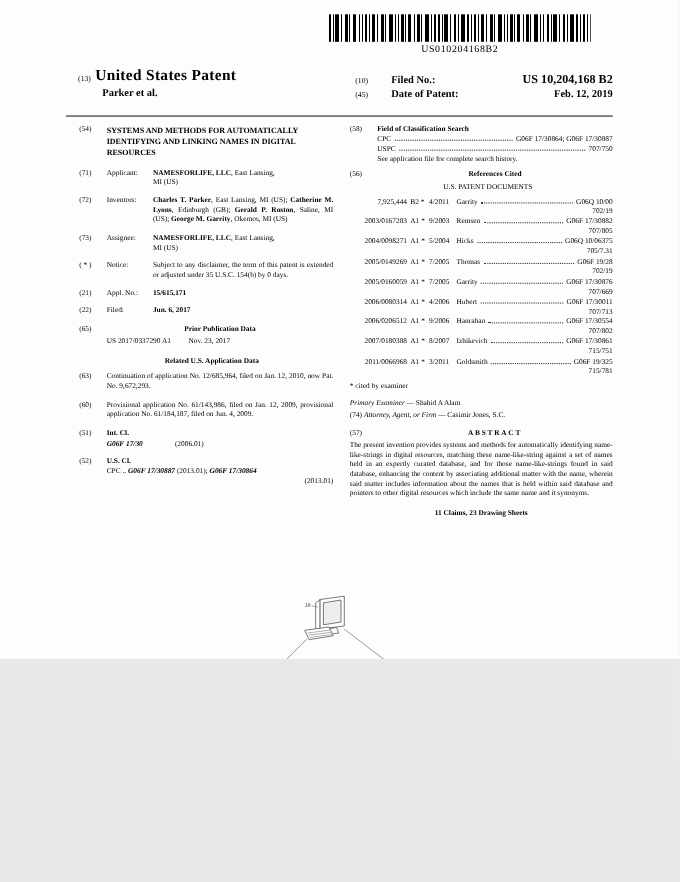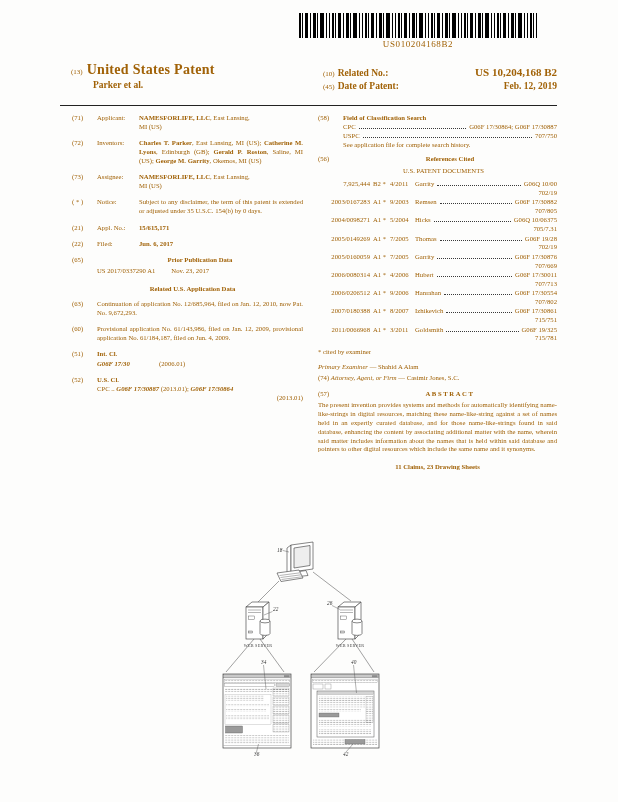--- a/index.html
+++ b/index.html
@@ -1,18 +1,18 @@
 <!DOCTYPE html>
 <html><head>
 <meta charset="utf-8">
 <style>
   html,body { margin:0; padding:0; background:#e8e8e8; }
   .page {
-    position:relative; width:618px; height:802px; margin:0 auto;
-    background:#fdfdfc; color:#a16207;
+    position:relative; width:618px; height:599px; margin:0 auto;
+    background:#fdfdfc; color:#000000;
     font-family:"Liberation Serif", serif;
     -webkit-font-smoothing:antialiased;
   }
   
   .barcode-wrap { position:absolute; left:299px; top:13px; width:238px; text-align:center; }
   .barcode {
     height:25px; width:238px;
     background:
       repeating-linear-gradient(90deg,
         #000 0 2px, transparent 2px 3.5px,
@@ -29,21 +29,21 @@
 
   
   .hdr-left { position:absolute; left:71px; top:62px; }
   .hdr-row1 { display:flex; align-items:flex-start; }
   .hdr-code { font-size:7px; margin-top:6px; margin-right:4px; }
   .hdr-title { font-size:14px; font-weight:bold; letter-spacing:0.3px; }
   .hdr-authors { font-size:9.5px; font-weight:bold; margin:2px 0 0 22px; }
 
   .hdr-right { position:absolute; left:323px; top:66px; width:234px; font-size:9.5px; }
   .hdr-rrow { display:flex; align-items:baseline; margin-bottom:3px; }
-  .hdr-rcode { font-size:7px; margin-right:3px; }
+  .hdr-rcode { font-size:7px; margin-right:21px; }
   .hdr-rlabel { font-weight:bold; }
   .hdr-rvalue { font-weight:bold; flex:1; text-align:right; }
   .pn { font-size:11px; }
 
   .hdr-rule { position:absolute; left:60px; top:105px; width:497px; border-top:1.6px solid #222; }
 
   
   .col { position:absolute; font-size:6.7px; line-height:1.32; }
   .col-left  { left:72px; top:114px; width:231px; }
   .col-right { left:318px; top:114px; width:239px; }
@@ -112,34 +112,38 @@
     <div class="hdr-row1">
       <span class="hdr-code">(13)</span>
       <span class="hdr-title">United States Patent</span>
     </div>
     <div class="hdr-authors">Parker et al.</div>
   </div>
 
   <div class="hdr-right">
     <div class="hdr-rrow">
       <span class="hdr-rcode">(10)</span>
-      <span class="hdr-rlabel">Related No.:</span>
+      <span class="hdr-rlabel">Filed No.:</span>
       <span class="hdr-rvalue pn">US 10,204,168 B2</span>
     </div>
     <div class="hdr-rrow">
       <span class="hdr-rcode">(45)</span>
       <span class="hdr-rlabel">Date of Patent:</span>
       <span class="hdr-rvalue">Feb. 12, 2019</span>
     </div>
   </div>
 
   <div class="hdr-rule"></div>
 
   <div class="col col-left">
 
+    <div class="sec" style="margin-bottom:10px">
+      <span class="code">(54)</span>
+      <div class="body title-text">SYSTEMS AND METHODS FOR AUTOMATICALLY IDENTIFYING AND LINKING NAMES IN DIGITAL RESOURCES</div>
+    </div>
 
     <div class="sec">
       <span class="code">(71)</span>
       <div class="body kv">
         <span class="k">Applicant:</span>
         <div class="v v-narrow"><span class="b">NAMESFORLIFE, LLC</span><span>, East Lansing, MI (US)</span></div>
       </div>
     </div>
 
     <div class="sec">

